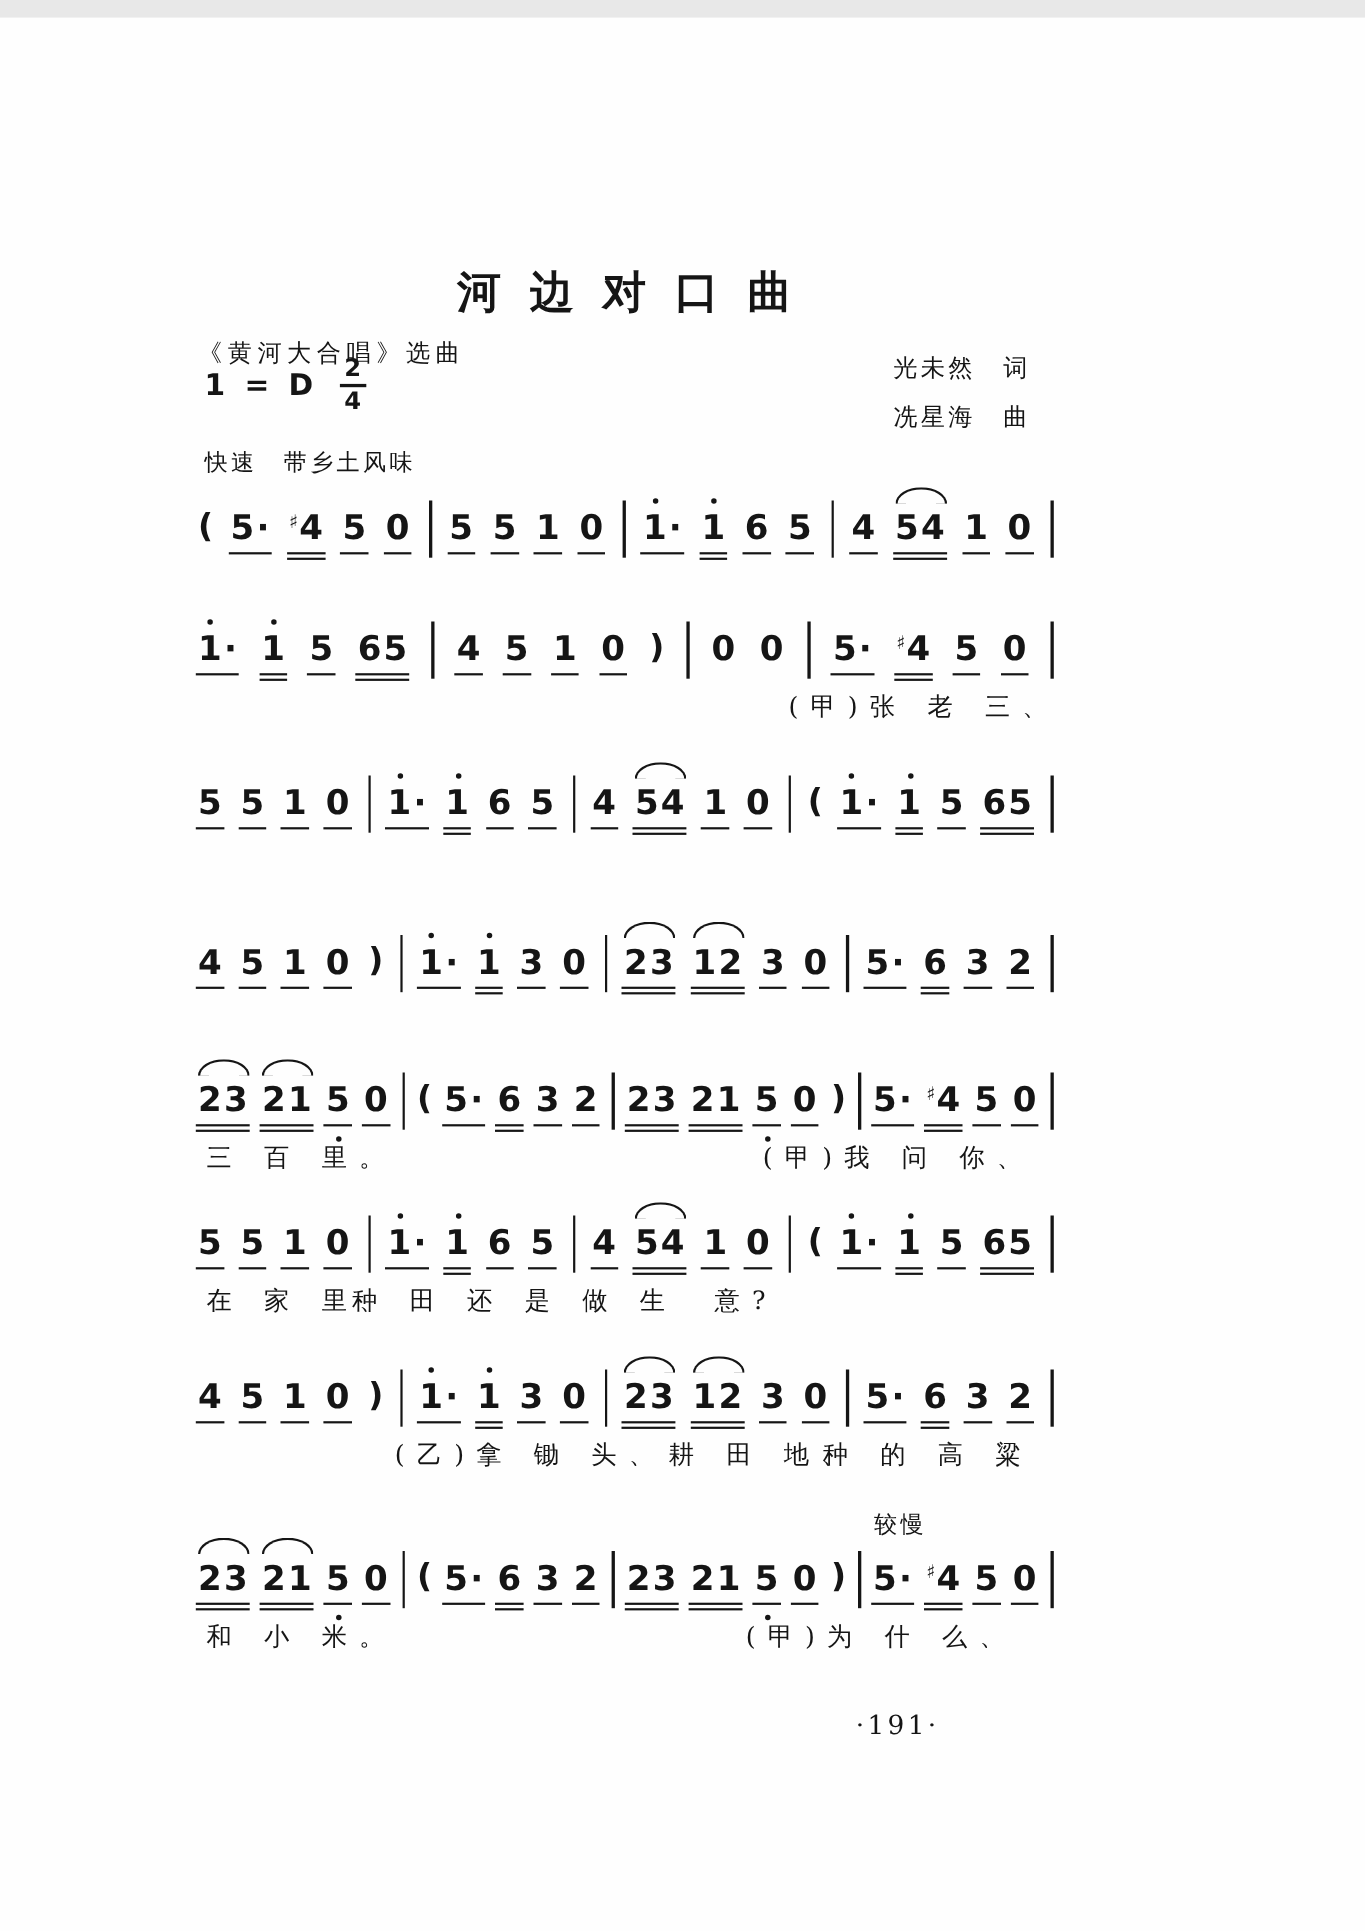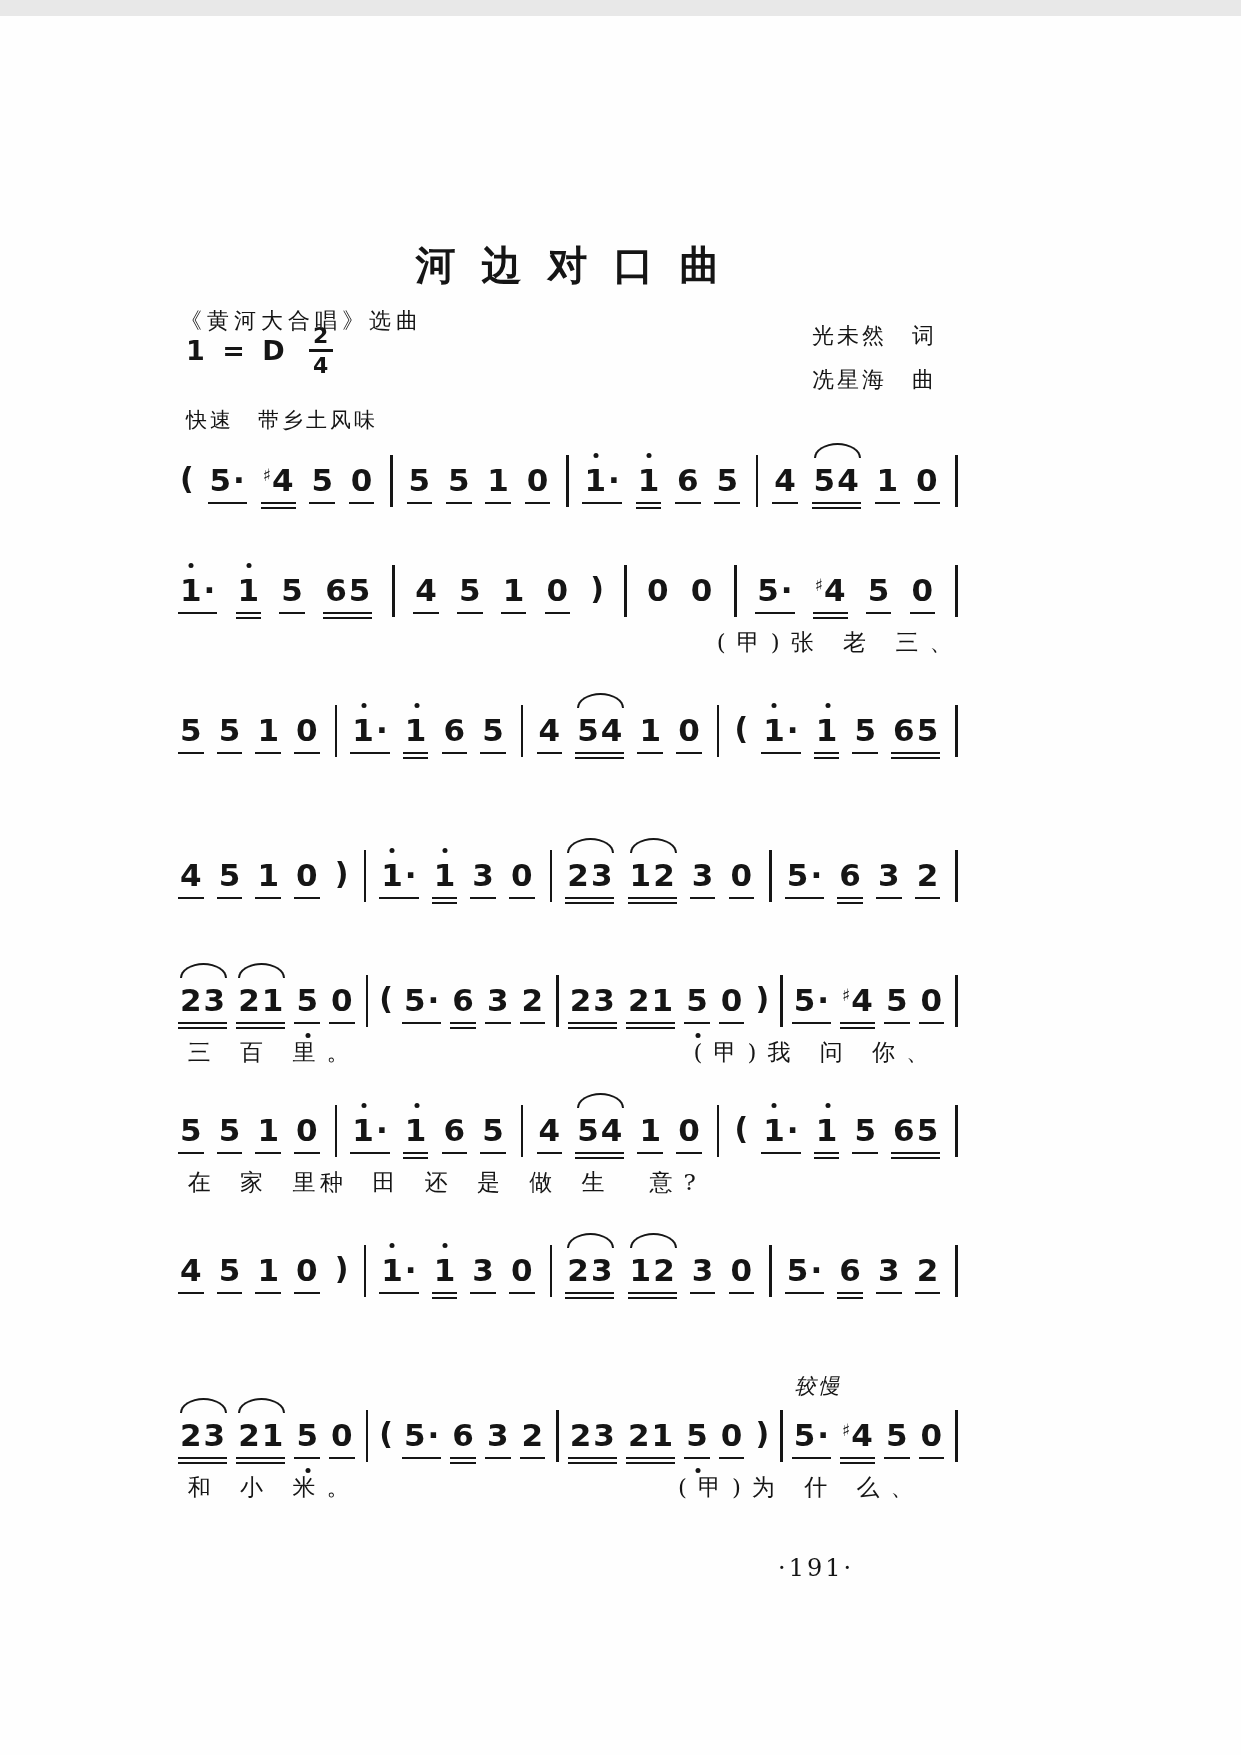--- a/index.html
+++ b/index.html
@@ -245,23 +245,28 @@
           <span class="note"><span class="digit">12</span><i class="ul u1"></i><i class="ul u2"></i><i class="slur"></i></span>
           <span class="note"><span class="digit">3</span><i class="ul u1"></i></span>
           <span class="note"><span class="digit">0</span><i class="ul u1"></i></span>
           <span class="barline"></span>
           <span class="note"><span class="digit">5·</span><i class="ul u1"></i></span>
           <span class="note"><span class="digit">6</span><i class="ul u1"></i><i class="ul u2"></i></span>
           <span class="note"><span class="digit">3</span><i class="ul u1"></i></span>
           <span class="note"><span class="digit">2</span><i class="ul u1"></i></span>
           <span class="barline"></span>
         </div>
+        <div class="lyrow">
+          <span class="lyr" style="left: 23%;">(乙)拿 锄 头、</span>
+          <span class="lyr" style="left: 55%;">耕 田 地、</span>
+          <span class="lyr" style="left: 73%;">种 的 高 粱</span>
+        </div>
       </div>
       <div class="mline" style="top: 1400px;">
-        <span class="ann" style="left: 79%; font-style: italic;">较慢</span>
+        <span class="ann" style="left: 79%;">较慢</span>
         <div class="nrow">
           <span class="note"><span class="digit">23</span><i class="ul u1"></i><i class="ul u2"></i><i class="slur"></i></span>
           <span class="note"><span class="digit">21</span><i class="ul u1"></i><i class="ul u2"></i><i class="slur"></i></span>
           <span class="note"><span class="digit">5</span><i class="ul u1"></i><i class="odot lo"></i></span>
           <span class="note"><span class="digit">0</span><i class="ul u1"></i></span>
           <span class="barline"></span>
           <span class="sym">(</span>
           <span class="note"><span class="digit">5·</span><i class="ul u1"></i></span>
           <span class="note"><span class="digit">6</span><i class="ul u1"></i><i class="ul u2"></i></span>
           <span class="note"><span class="digit">3</span><i class="ul u1"></i></span>

